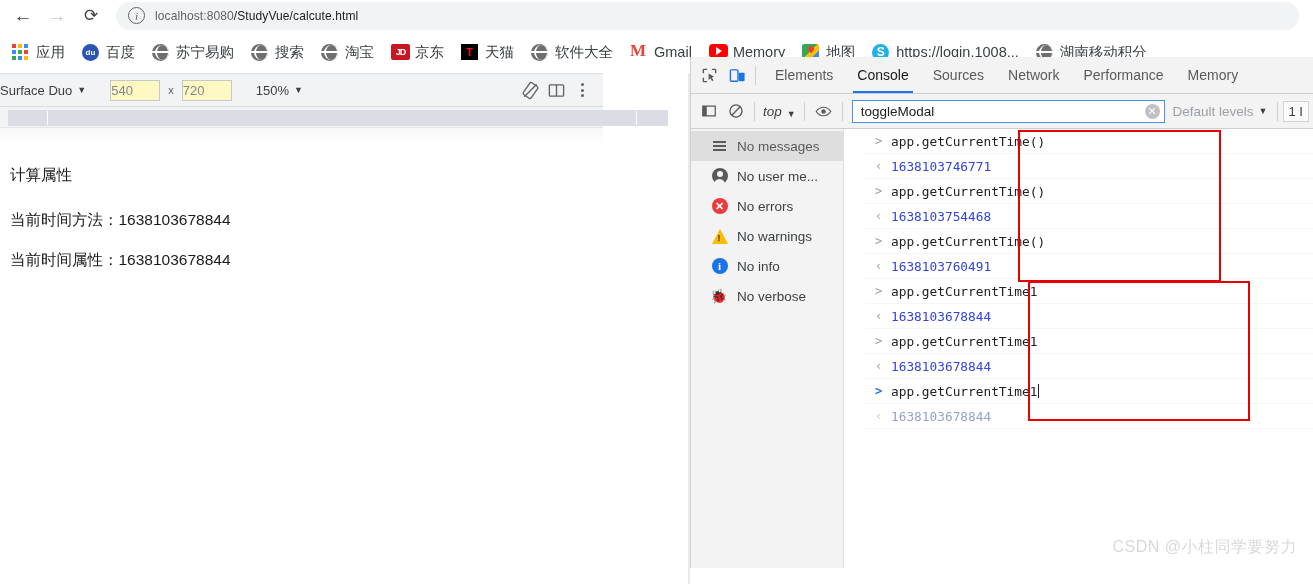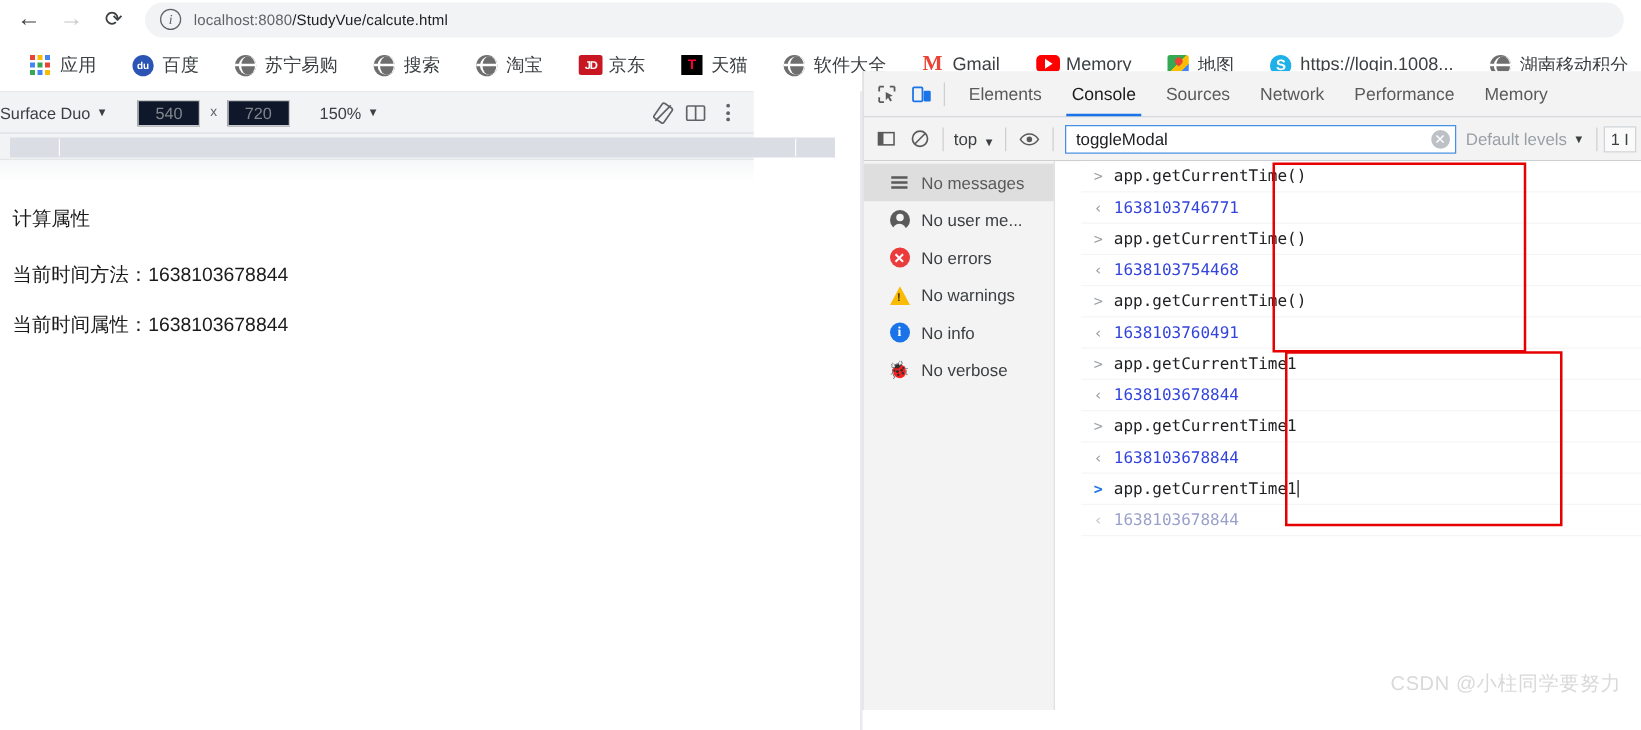--- a/index.html
+++ b/index.html
@@ -42,21 +42,21 @@
   .url-text .host { color: #5f6368; }
 
   
   .bookmarks {
     position: absolute; left: 0; top: 31px; width: 1313px; height: 42px;
     background: #ffffff; display: flex; align-items: center;
     padding-left: 12px; overflow: hidden;
   }
   .bm { display: flex; align-items: center; margin-right: 17px; white-space: nowrap; flex: 0 0 auto; }
   .bm-label { font-size: 14.5px; color: #3c4043; margin-left: 7px; }
-  .bm-ico { width: 17px; height: 17px; flex: 0 0 auto; position: relative; margin-left: 12px; }
+  .bm-ico { width: 17px; height: 17px; flex: 0 0 auto; position: relative; }
 
   
   .ico-apps { display: grid; grid-template-columns: repeat(3,4px); grid-template-rows: repeat(3,4px);
               gap: 2px; width: 16px; height: 16px; }
   .ico-apps i { display: block; width: 4px; height: 4px; }
 
   
   .ico-globe {
     width: 17px; height: 17px; border-radius: 50%;
     background: #6e6e6e; position: relative; overflow: hidden;
@@ -98,22 +98,22 @@
     position: absolute; left: 0; top: 73px; width: 603px; height: 511px;
     background: #ffffff; border-top: 1px solid #dfe1e5;
   }
   .device-toolbar {
     height: 33px; background: #f1f3f4; border-bottom: 1px solid #dadce0;
     display: flex; align-items: center; justify-content: flex-end; padding-right: 8px;
   }
   .dt-item { font-size: 13px; color: #3c4043; display: flex; align-items: center; }
   .dt-caret { font-size: 9px; margin-left: 5px; color: #3c4043; }
   .dt-input {
-    width: 50px; height: 21px; border: 1px solid #c6c8ca; background: #0f172a;
-    font-size: 13px; color: #80868b; text-align: center; line-height: 19px;
+    width: 50px; height: 21px; border: 1px solid #c6c8ca; background: #fef9c3;
+    font-size: 13px; color: #80868b; line-height: 19px;
     margin: 0 2px;
   }
   .dt-x { font-size: 11px; color: #5f6368; margin: 0 6px; }
   .dt-ico { width: 26px; height: 26px; display: flex; align-items: center; justify-content: center;
             color: #5f6368; }
   .dt-kebab { display: flex; flex-direction: column; gap: 2.5px; }
   .dt-kebab i { width: 3px; height: 3px; border-radius: 50%; background: #5f6368; display: block; }
 
   .ruler-strip {
     height: 21px; background: #f1f3f4; position: relative; border-bottom: 1px solid #e4e6e8;
@@ -160,21 +160,21 @@
     content: ""; position: absolute; left: 8px; right: 8px; bottom: 0; height: 2.5px; background: #1a73e8;
   }
 
   .console-toolbar {
     height: 35px; background: #f3f3f3; border-bottom: 1px solid #cdd0d3;
     display: flex; align-items: center; padding: 0 4px;
   }
   .ct-ico { width: 27px; height: 26px; display: flex; align-items: center; justify-content: center;
             color: #5a5a5a; }
   .ct-vsep { width: 1px; height: 19px; background: #cdd0d3; margin: 0 5px; }
-  .ct-ctx { font-size: 13.5px; color: #3c4043; display: flex; align-items: flex-end; padding: 0 3px; }
+  .ct-ctx { font-size: 13.5px; color: #3c4043; display: flex; align-items: flex-end; padding: 0 3px; font-style: italic; }
   .ct-filter {
     flex: 1; height: 23px; background: #fff; border: 1.5px solid #4a90e2;
     display: flex; align-items: center; padding: 0 4px 0 8px; margin: 0 4px; min-width: 0;
   }
   .ct-filter-text { font-size: 13.5px; color: #202124; flex: 1; white-space: nowrap; overflow: hidden; }
   .ct-clear {
     width: 15px; height: 15px; border-radius: 50%; background: #bdc1c6; color: #fff;
     font-size: 11px; display: flex; align-items: center; justify-content: center; flex: 0 0 auto;
   }
   .ct-levels { font-size: 13.5px; color: #9aa0a6; display: flex; align-items: center;

